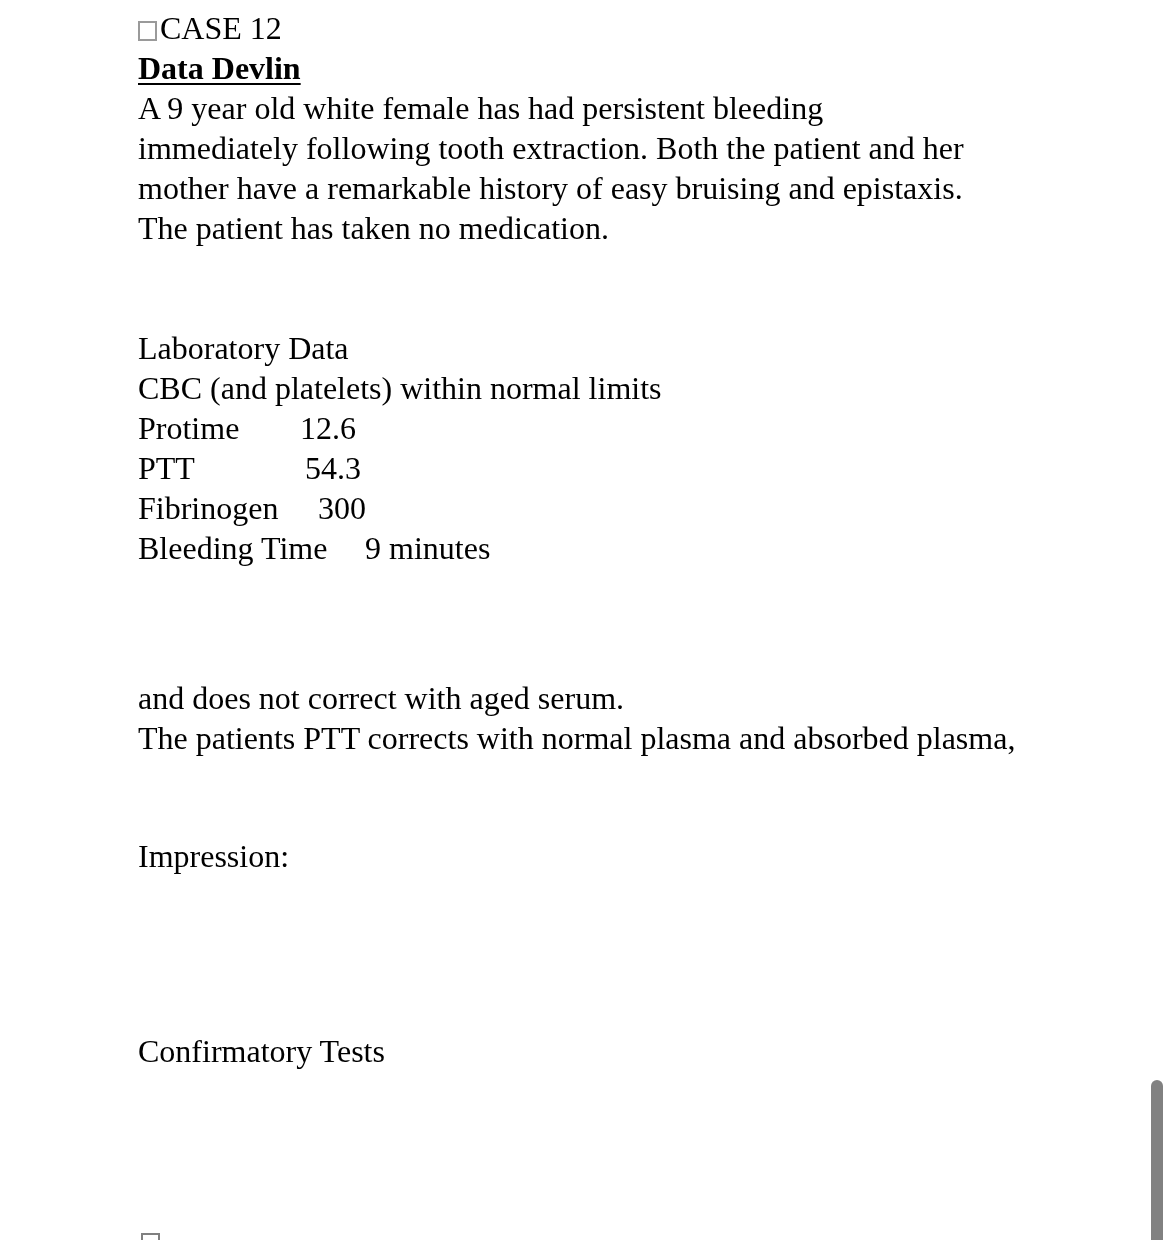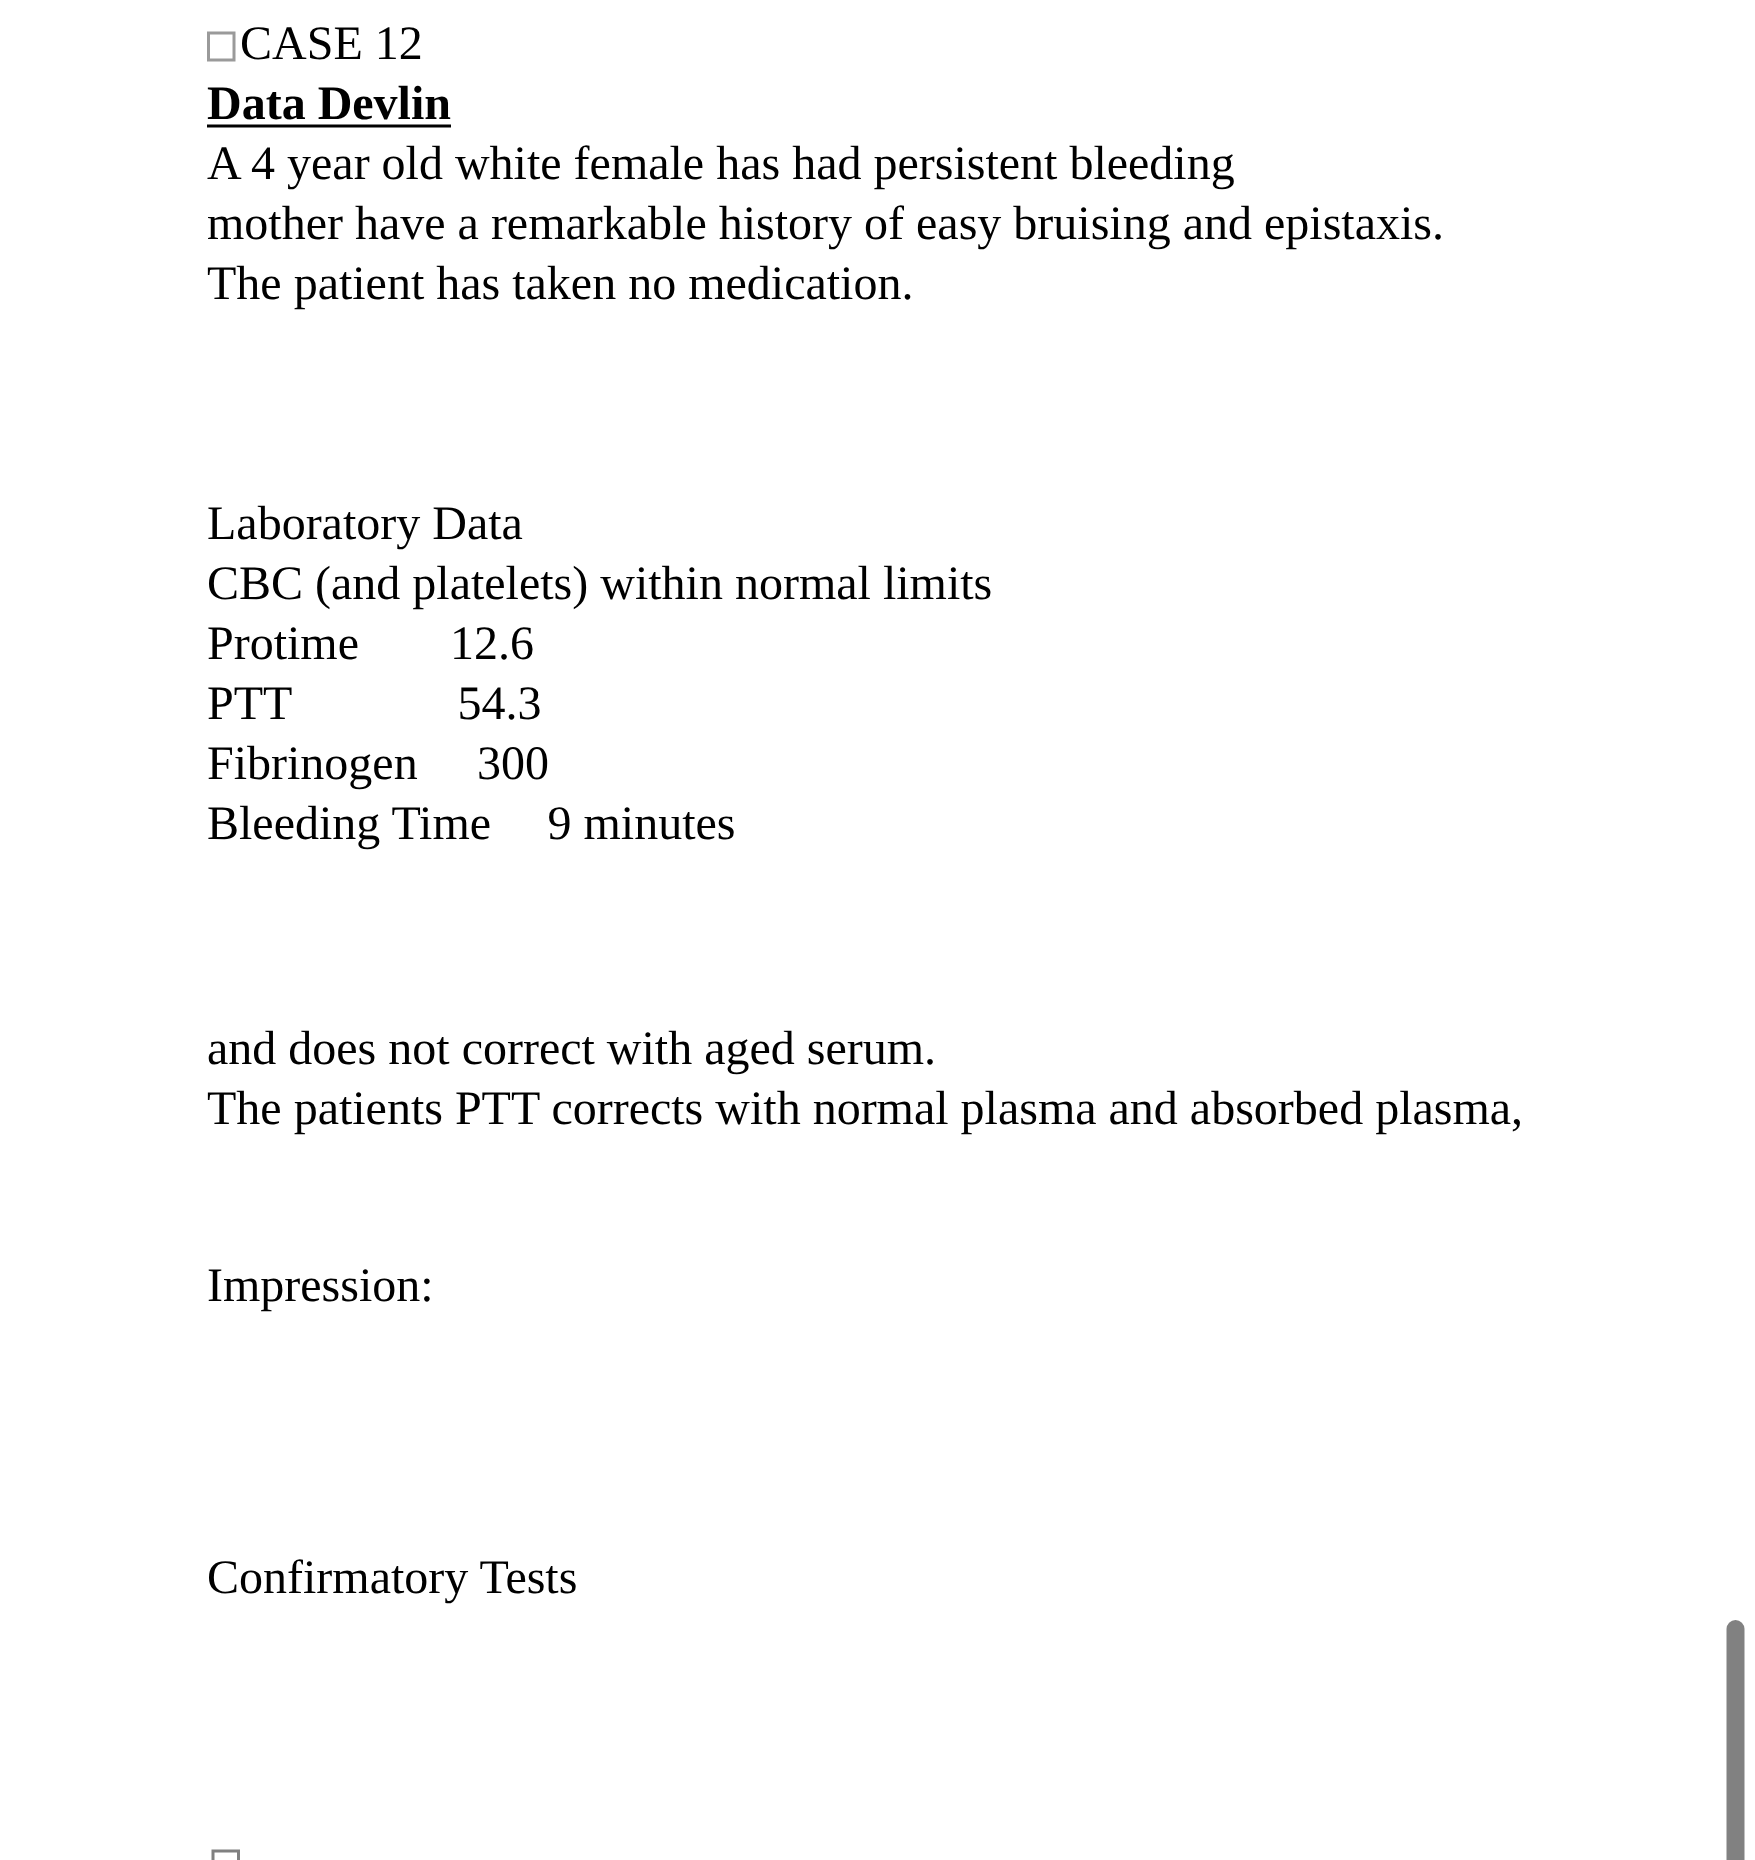--- a/index.html
+++ b/index.html
@@ -76,21 +76,22 @@
 </head>
 <body>
 
 <div class="doc">
 
   <div class="block title-block">
     <div class="textline">
       <span class="checkbox"></span><span>CASE 12</span>
     </div>
     <div class="textline patient-name">Data Devlin</div>
-    <div class="para-line">A 4 year old white female has had persistent bleeding</div>
+    <div class="para-line">A 9 year old white female has had persistent bleeding</div>
+    <div class="para-line">immediately following tooth extraction. Both the patient and her</div>
     <div class="para-line">mother have a remarkable history of easy bruising and epistaxis.</div>
     <div class="para-line">The patient has taken no medication.</div>
   </div>
 
   <div class="block lab-block">
     <div class="lab-line lab-heading">Laboratory Data</div>
     <div class="lab-line">CBC (and platelets) within normal limits</div>
     <div class="lab-line lab-row">
       <span>Protime</span>
       <span class="lab-value lab-value-0">12.6</span>

